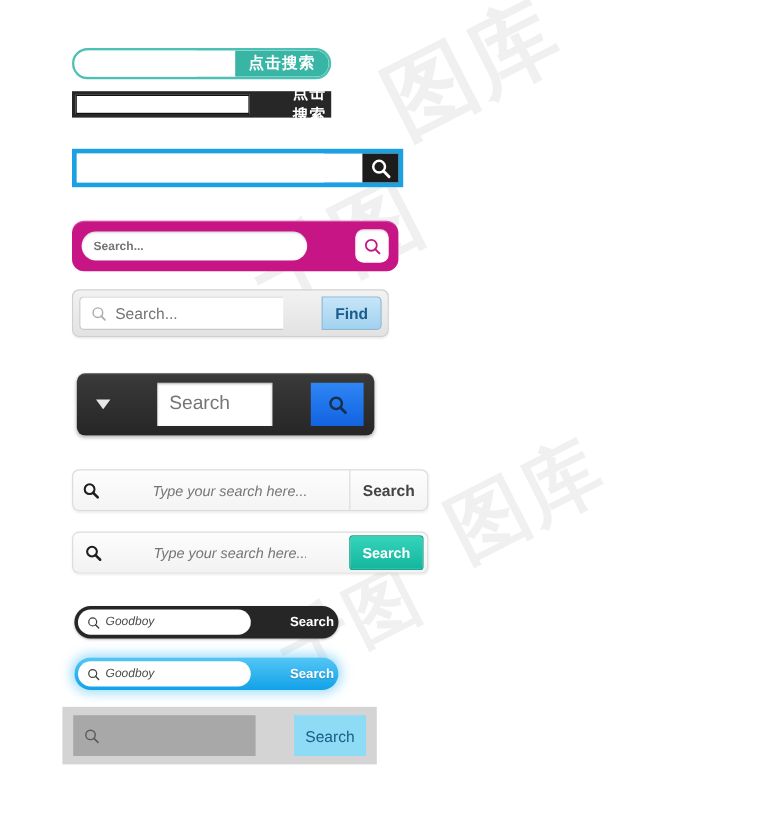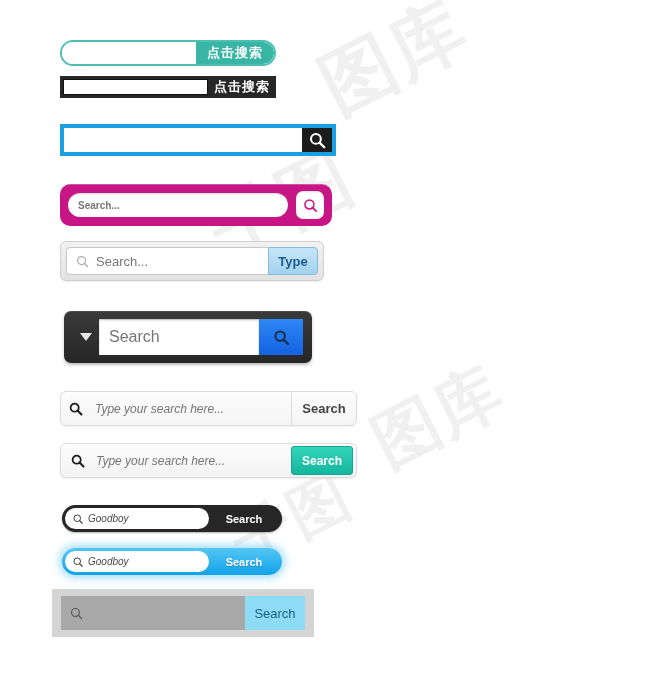--- a/index.html
+++ b/index.html
@@ -20,21 +20,21 @@
     user-select:none;
     white-space:nowrap;
     letter-spacing:2px;
   }
   .wm-a{ top:8px;  left:318px; font-size:74px; transform:rotate(-27deg); }
   .wm-b{ top:372px;left:370px; font-size:66px; transform:rotate(-27deg); }
   .wm-c{ top:158px;left:208px; font-size:72px; transform:rotate(-27deg); }
   .wm-d{ top:480px;left:230px; font-size:60px; transform:rotate(-27deg); }
 
   
-  .row{position:absolute;}
+  .row{position:absolute;gap:32px;}
 
   
   #bar-teal-pill{left:60px;top:40px;width:216px;height:26px;
     border:2px solid #4cc0b4;border-radius:13px;background:#fff;
     box-sizing:border-box;display:flex;align-items:stretch;overflow:hidden;}
   #bar-teal-pill .inp{flex:1;background:#fff;border:none;outline:none;
     font-size:12px;padding:0 8px;color:#333;min-width:0;}
   #bar-teal-pill .btn{background:#38b5a5;color:#fff;font-size:13px;font-weight:700;
     display:flex;align-items:center;justify-content:center;width:78px;
     border-radius:0 11px 11px 0;cursor:pointer;letter-spacing:1px;}
@@ -194,21 +194,21 @@
   </div>
 
   <div class="row" id="bar-find">
     <div class="field">
       <svg class="mg" width="15" height="15" viewBox="0 0 24 24">
         <circle cx="10.5" cy="10.5" r="6.4" fill="none" stroke="#aaaaaa" stroke-width="1.9"></circle>
         <line x1="15" y1="15" x2="20" y2="20" stroke="#aaaaaa" stroke-width="2.2" stroke-linecap="round"></line>
       </svg>
       <input class="inp" type="text" value="" placeholder="Search..." style="">
     </div>
-    <div class="btn">Type</div>
+    <div class="btn">Find</div>
   </div>
 
   <div class="row" id="bar-dark-dd">
     <div class="caret">
       <div class="tri"></div>
     </div>
     <input class="inp" type="text" value="" placeholder="Search" style="">
     <div class="btn">
       <svg class="mg" width="19" height="19" viewBox="0 0 24 24">
         <circle cx="10.3" cy="10.3" r="6" fill="none" stroke="#16304f" stroke-width="2.6"></circle>

